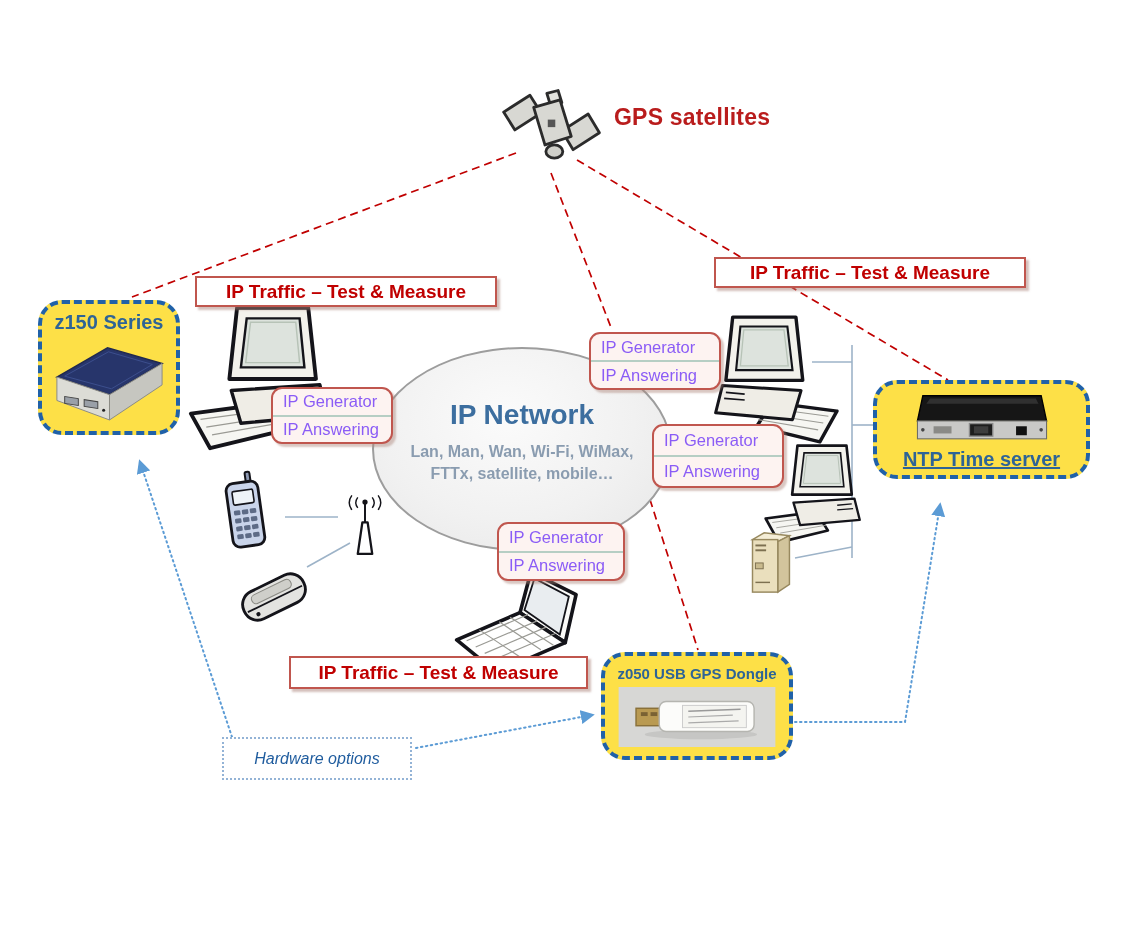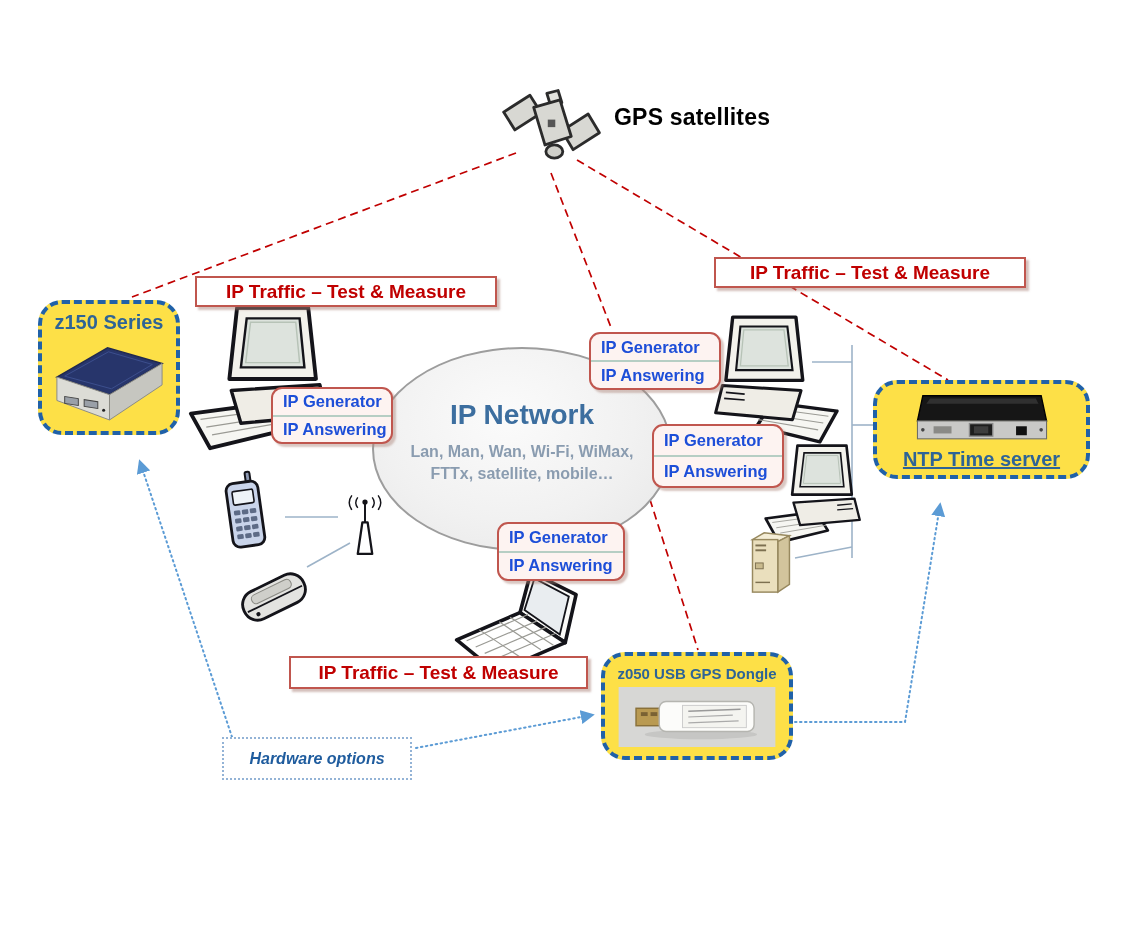--- a/index.html
+++ b/index.html
@@ -2,21 +2,21 @@
 <html><head>
 <meta charset="utf-8">
 <style>
   html,body{margin:0;padding:0;background:#fff;}
   #stage{
     position:relative;width:1140px;height:928px;background:#ffffff;overflow:hidden;
     font-family:"Liberation Sans",sans-serif;
   }
   .abs{position:absolute;}
   
-  .gps-title{font-size:23px;font-weight:bold;color:#000000;letter-spacing:.2px;}
+  .gps-title{font-size:23px;font-weight:bold;color:#b91c1c;letter-spacing:.2px;}
   .cloud{
     border-radius:50%;
     background:radial-gradient(ellipse at 45% 35%, #fbfbfb 0%, #f1f1f1 55%, #e6e6e6 100%);
     border:2px solid #9d9d9d;
     display:flex;flex-direction:column;align-items:center;justify-content:center;
     box-sizing:border-box;z-index:2;
   }
   .cloud-title{font-size:28px;font-weight:bold;color:#3c6e9f;margin-top:-14px;}
   .cloud-sub{font-size:16px;font-weight:bold;color:#8a9cb0;line-height:1.35;text-align:center;margin-top:10px;}
   .ip-traffic{
@@ -26,33 +26,33 @@
     box-shadow:3px 3px 2px rgba(170,130,120,.5);
     box-sizing:border-box;z-index:4;
   }
   .genans{
     background:#fdf3f1;border:2px solid #c0564e;border-radius:11px;
     box-shadow:3px 3px 2px rgba(170,130,120,.45);
     display:flex;flex-direction:column;box-sizing:border-box;z-index:4;overflow:hidden;
   }
   .genans .row{
     flex:1;display:flex;align-items:center;padding-left:10px;
-    color:#1d4ed8;font-size:16.5px;font-weight:bold;white-space:nowrap;
+    color:#8b5cf6;font-size:16.5px;font-weight:normal;white-space:nowrap;
   }
   .genans .row.first{border-bottom:2px solid #b6cec4;}
   .dashed-box{
     border:4px dashed #2061a8;border-radius:24px;background:#fde047;
     box-sizing:border-box;z-index:3;
   }
   .dashed-box .cap{font-weight:bold;color:#2e6496;text-align:center;}
   .hw-box{
     border:2px dotted #93b3d6;background:#ffffff;box-sizing:border-box;
     display:flex;align-items:center;justify-content:center;z-index:3;
   }
-  .hw-box span{font-size:16px;font-weight:bold;font-style:italic;color:#1f5c9e;}
+  .hw-box span{font-size:16px;font-weight:normal;font-style:italic;color:#1f5c9e;}
   .devimg{z-index:2;}
   svg{display:block;}
   #wires{position:absolute;left:0;top:0;z-index:1;}
 </style>
 </head>
 <body>
 
 <div id="stage">
 
   <svg id="wires" width="1140" height="928">

